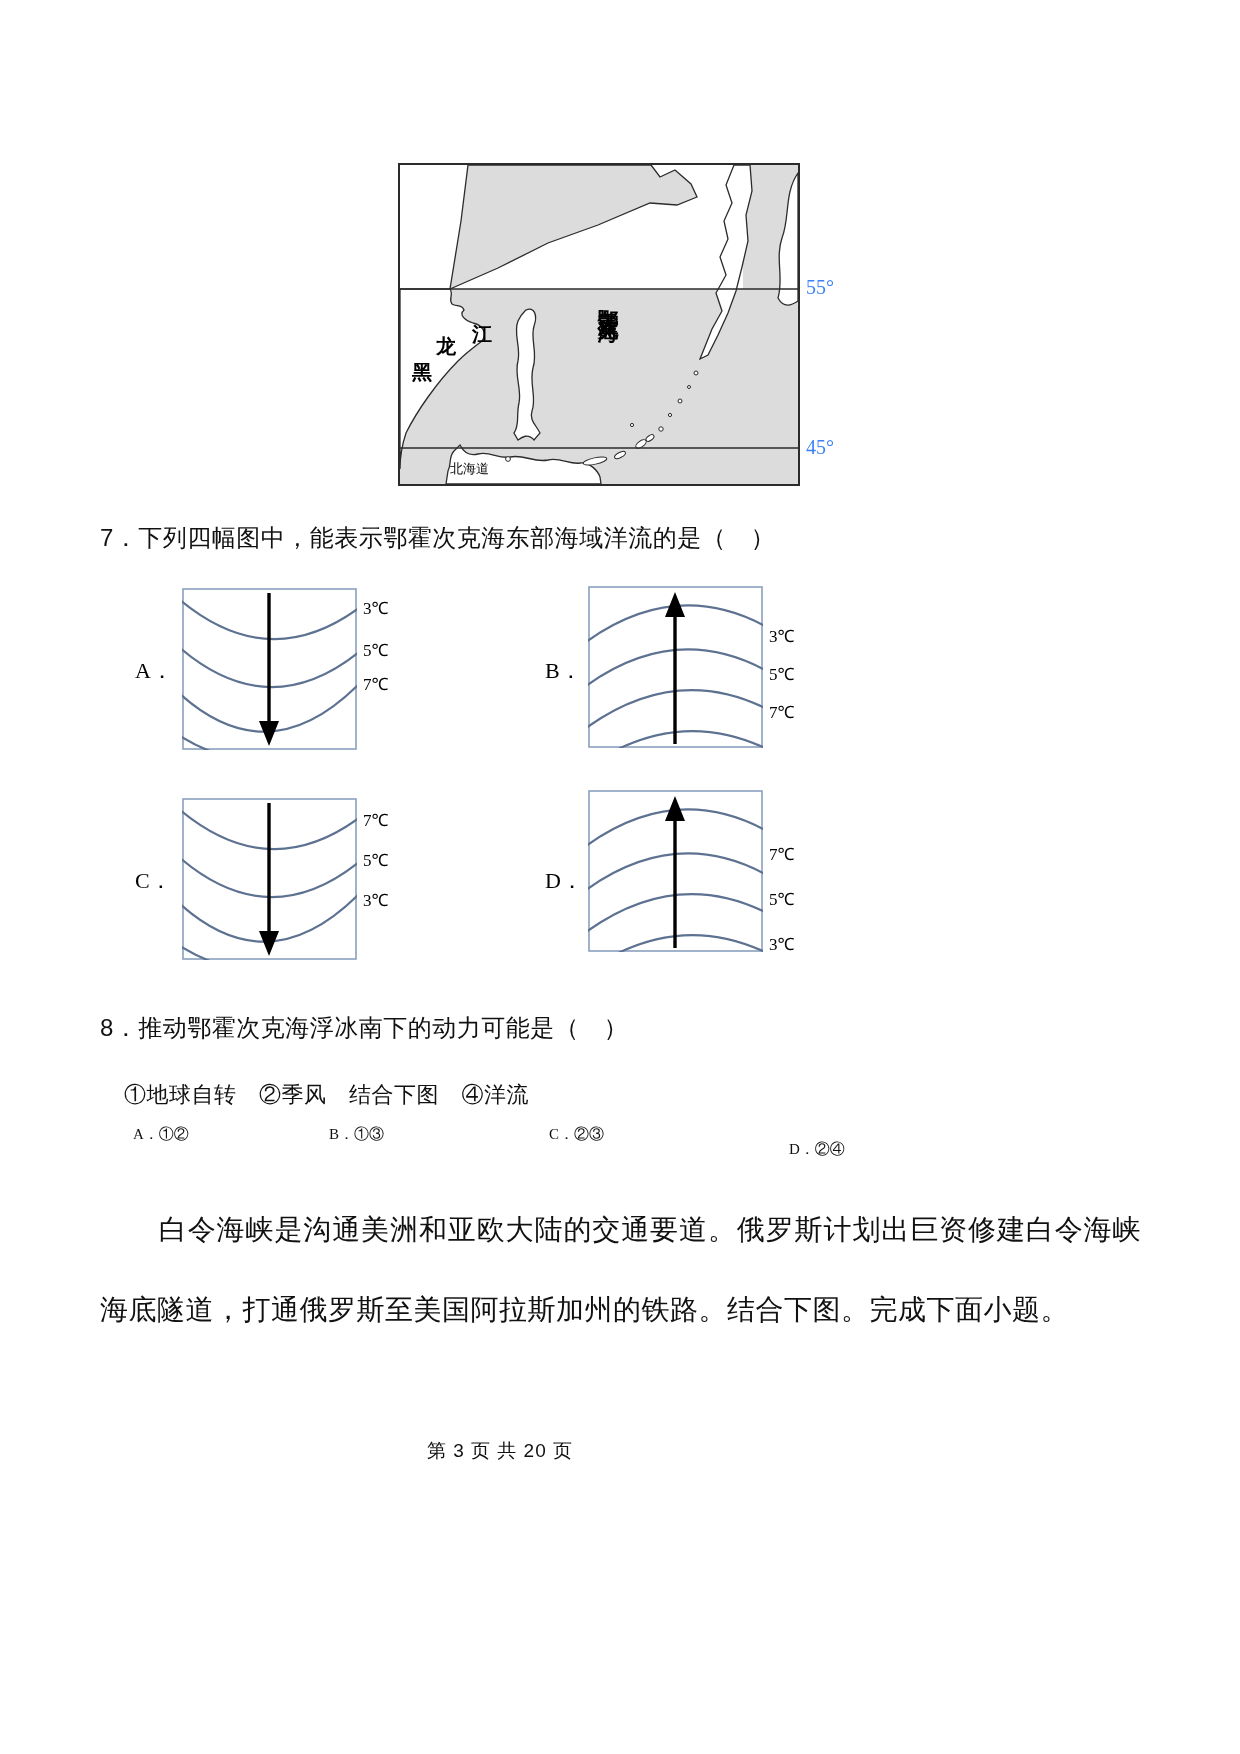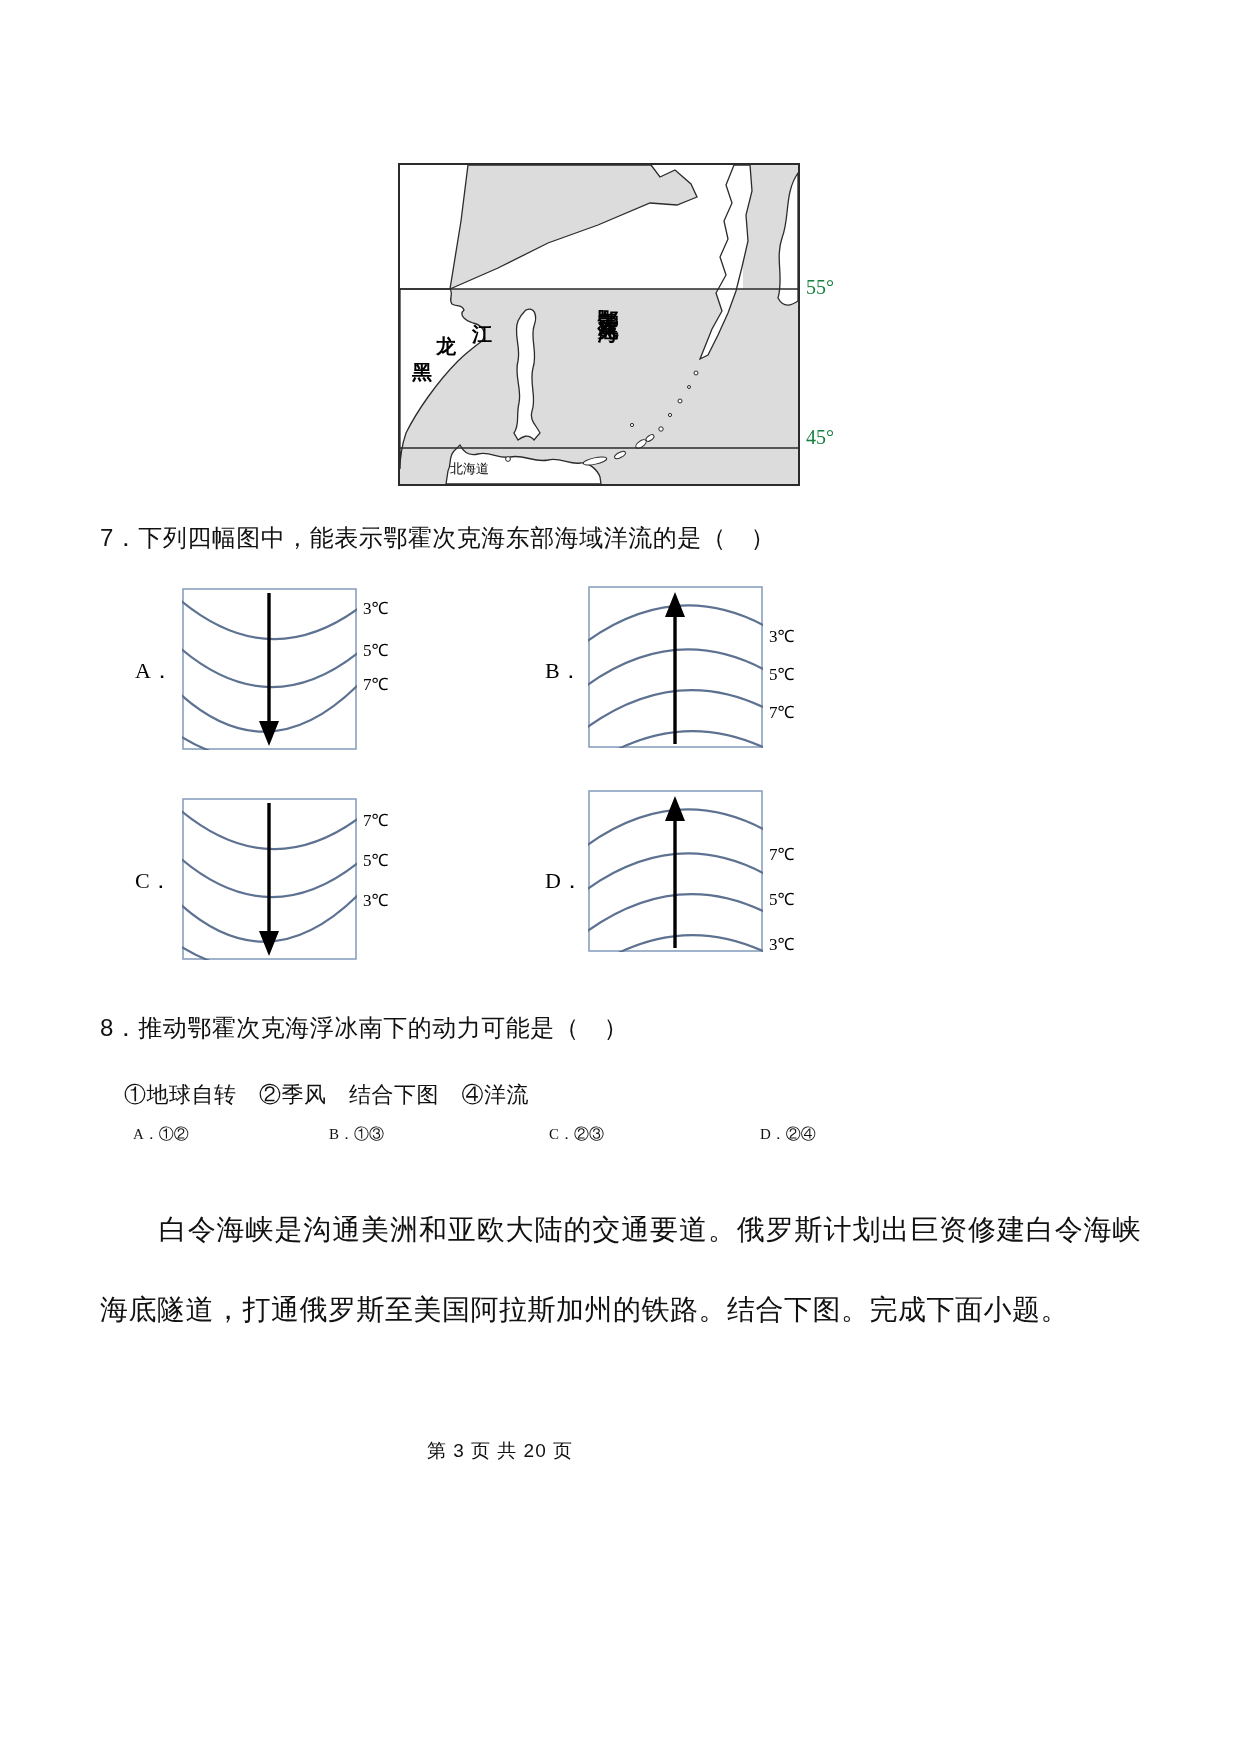--- a/index.html
+++ b/index.html
@@ -12,23 +12,23 @@
   .map-figure{left:398px;top:163px;width:402px;height:323px;}
   .map-figure svg{display:block;}
   .map-label-sea{
     left:196px;top:130px;height:140px;
     writing-mode:vertical-rl;text-orientation:upright;
     font-family:"Liberation Serif",serif;font-weight:bold;
     font-size:21px;letter-spacing:3px;color:#000;
   }
   .river-char{font-family:"Liberation Serif",serif;font-weight:bold;font-size:20px;color:#000;}
   .map-label-hokkaido{left:52px;top:297px;font-size:13px;font-family:"Liberation Serif",serif;color:#000;}
-  .lat-label{font-family:"Liberation Serif",serif;font-size:20px;color:#15803d;}
+  .lat-label{font-family:"Liberation Serif",serif;font-size:20px;color:#3b82f6;}
   .lat-55{left:806px;top:276px;}
-  .lat-45{left:806px;top:426px;}
+  .lat-45{left:806px;top:436px;}
   
   .stem{font-size:24px;letter-spacing:0.5px;white-space:nowrap;}
   .q7-stem{left:100px;top:522px;}
   .q8-stem{left:100px;top:1012px;text-align:center;}
   .q8-items{left:124px;top:1080px;font-size:22px;letter-spacing:0.5px;}
   .q8-opt{top:1125px;font-family:"Liberation Serif",serif;font-size:15px;white-space:nowrap;}
   
   .opt-letter{font-family:"Liberation Serif",serif;font-size:22px;color:#000;}
   .iso-option{width:230px;height:162px;}
   .iso-option svg{position:absolute;left:0;top:0;}
@@ -173,17 +173,17 @@
   <span class="temp" style="top:52px;">7℃</span>
   <span class="temp" style="top:97px;">5℃</span>
   <span class="temp" style="top:142px;">3℃</span>
 </div>
 
 <div class="abs stem q8-stem">8．推动鄂霍次克海浮冰南下的动力可能是（　）</div>
 <div class="abs q8-items">①地球自转　②季风　结合下图　④洋流</div>
 <span class="abs q8-opt" style="left:133px;">A．①②</span>
 <span class="abs q8-opt" style="left:329px;">B．①③</span>
 <span class="abs q8-opt" style="left:549px;">C．②③</span>
-<span class="abs q8-opt" style="left:760px;">D．②④</span>
+<span class="abs q8-opt" style="left:789px;margin-top:15px;">D．②④</span>
 
 <div class="abs passage">白令海峡是沟通美洲和亚欧大陆的交通要道。俄罗斯计划出巨资修建白令海峡海底隧道，打通俄罗斯至美国阿拉斯加州的铁路。结合下图。完成下面小题。</div>
 
 <div class="abs footer">第 3 页 共 20 页</div>
 
 </body></html>

